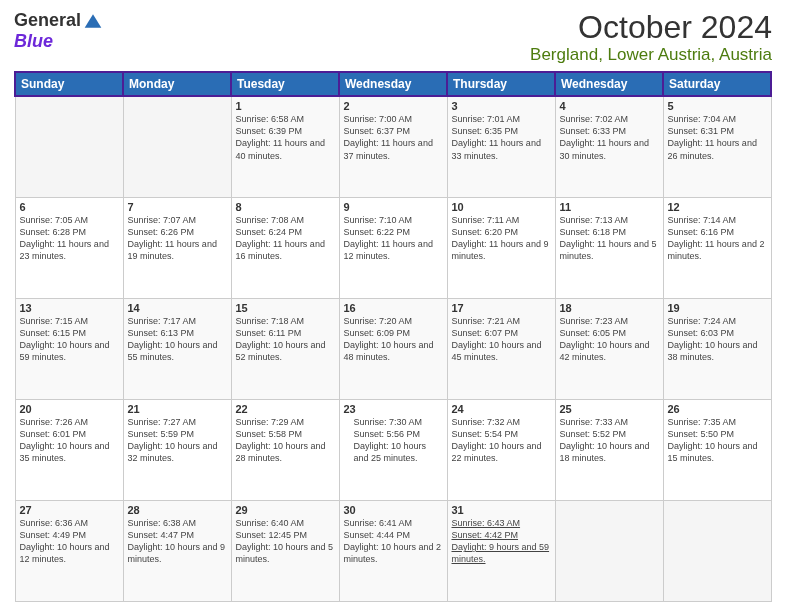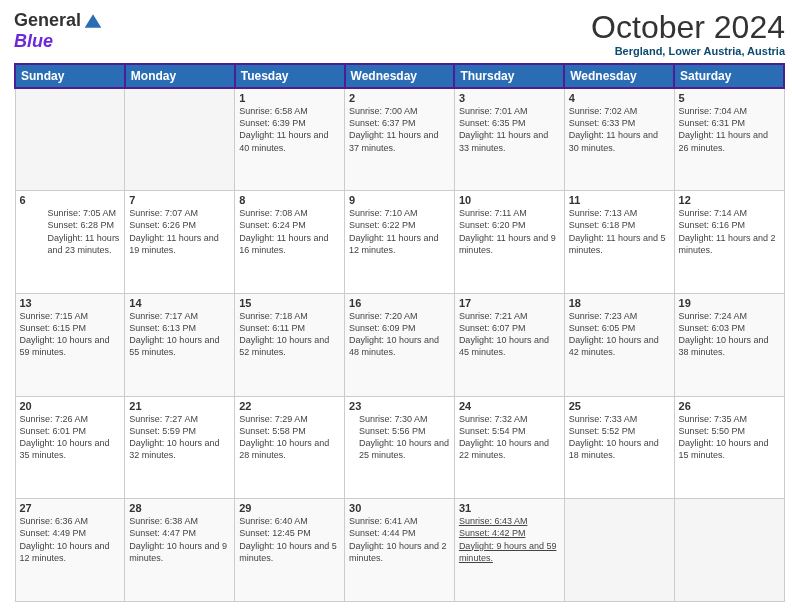--- a/index.html
+++ b/index.html
@@ -6,21 +6,21 @@
     body {
       font-family: Arial, sans-serif;
       background: #fff;
       width: 792px;
       height: 612px;
       overflow: hidden;
     }
     .page {
       width: 792px;
       height: 612px;
-      padding: 10px 7px 10px 14px;
+      padding: 10px 20px 10px 14px;
       display: flex;
       flex-direction: column;
     }
     .header {
       display: flex;
       justify-content: space-between;
       align-items: flex-start;
       margin-bottom: 6px;
     }
     .logo-area {
@@ -45,23 +45,23 @@
     .title-area {
       text-align: right;
     }
     .month-title {
       font-size: 32px;
       font-weight: normal;
       color: #333;
       line-height: 1.1;
     }
     .location-title {
-      font-size: 11px;
-      color: #0c4a6e;
-      font-weight: bold;
+      font-size: 17px;
+      color: #4d7c0f;
+      font-weight: normal;
     }
     .calendar-table {
       width: 100%;
       border-collapse: collapse;
       flex: 1;
       table-layout: fixed;
     }
     .calendar-table thead tr th {
       background-color: #2a6db5;
       color: #fff;
@@ -166,21 +166,21 @@
           <td>
             <span class="day-number">5</span>
             <div class="cell-content" style="white-space: pre-line;">Sunrise: 7:04 AM
 Sunset: 6:31 PM
 Daylight: 11 hours and 26 minutes.</div>
           </td>
         </tr>
         <tr>
           <td>
             <span class="day-number">6</span>
-            <div class="cell-content" style="white-space: pre-line; margin-left: 28px;">Sunrise: 7:05 AM
+            <div class="cell-content" style="white-space: pre-line;">Sunrise: 7:05 AM
 Sunset: 6:28 PM
 Daylight: 11 hours and 23 minutes.</div>
           </td>
           <td>
             <span class="day-number">7</span>
             <div class="cell-content" style="white-space: pre-line;">Sunrise: 7:07 AM
 Sunset: 6:26 PM
 Daylight: 11 hours and 19 minutes.</div>
           </td>
           <td>

